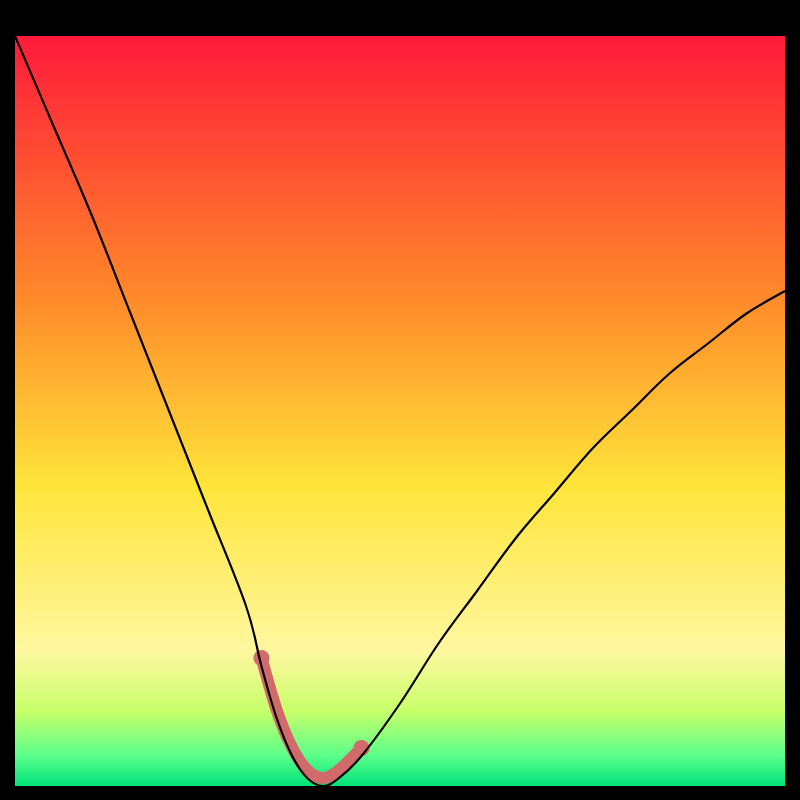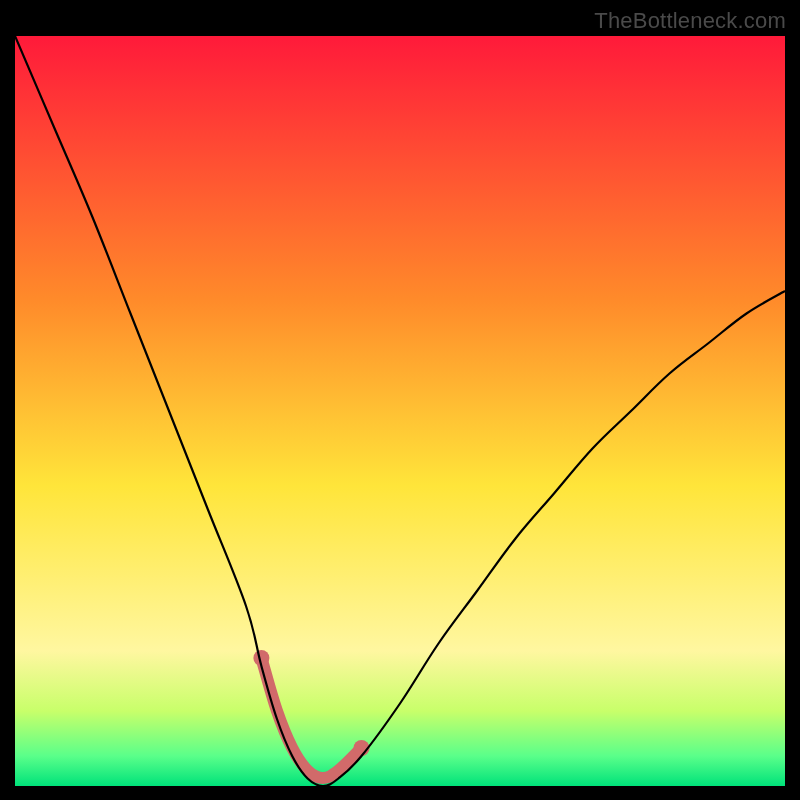--- a/index.html
+++ b/index.html
@@ -38,21 +38,20 @@
   }
   svg {
     display: block;
   }
 </style>
 </head>
 <body>
 
 <div class="frame">
 
-  <div class="watermark">TheBottleneck.com</div>
 
   <div class="plot">
     <svg id="chart-svg" width="770" height="750" viewBox="0 0 770 750" preserveAspectRatio="none">
       <defs>
         <linearGradient id="bg-grad" x1="0" y1="0" x2="0" y2="1">
           <stop id="g0" offset="0%" stop-color="#ff1a3a"></stop>
           <stop id="g1" offset="35%" stop-color="#ff8a2a"></stop>
           <stop id="g2" offset="60%" stop-color="#ffe53a"></stop>
           <stop id="g3" offset="82%" stop-color="#fff7a0"></stop>
           <stop id="g4" offset="90%" stop-color="#c8ff6a"></stop>

